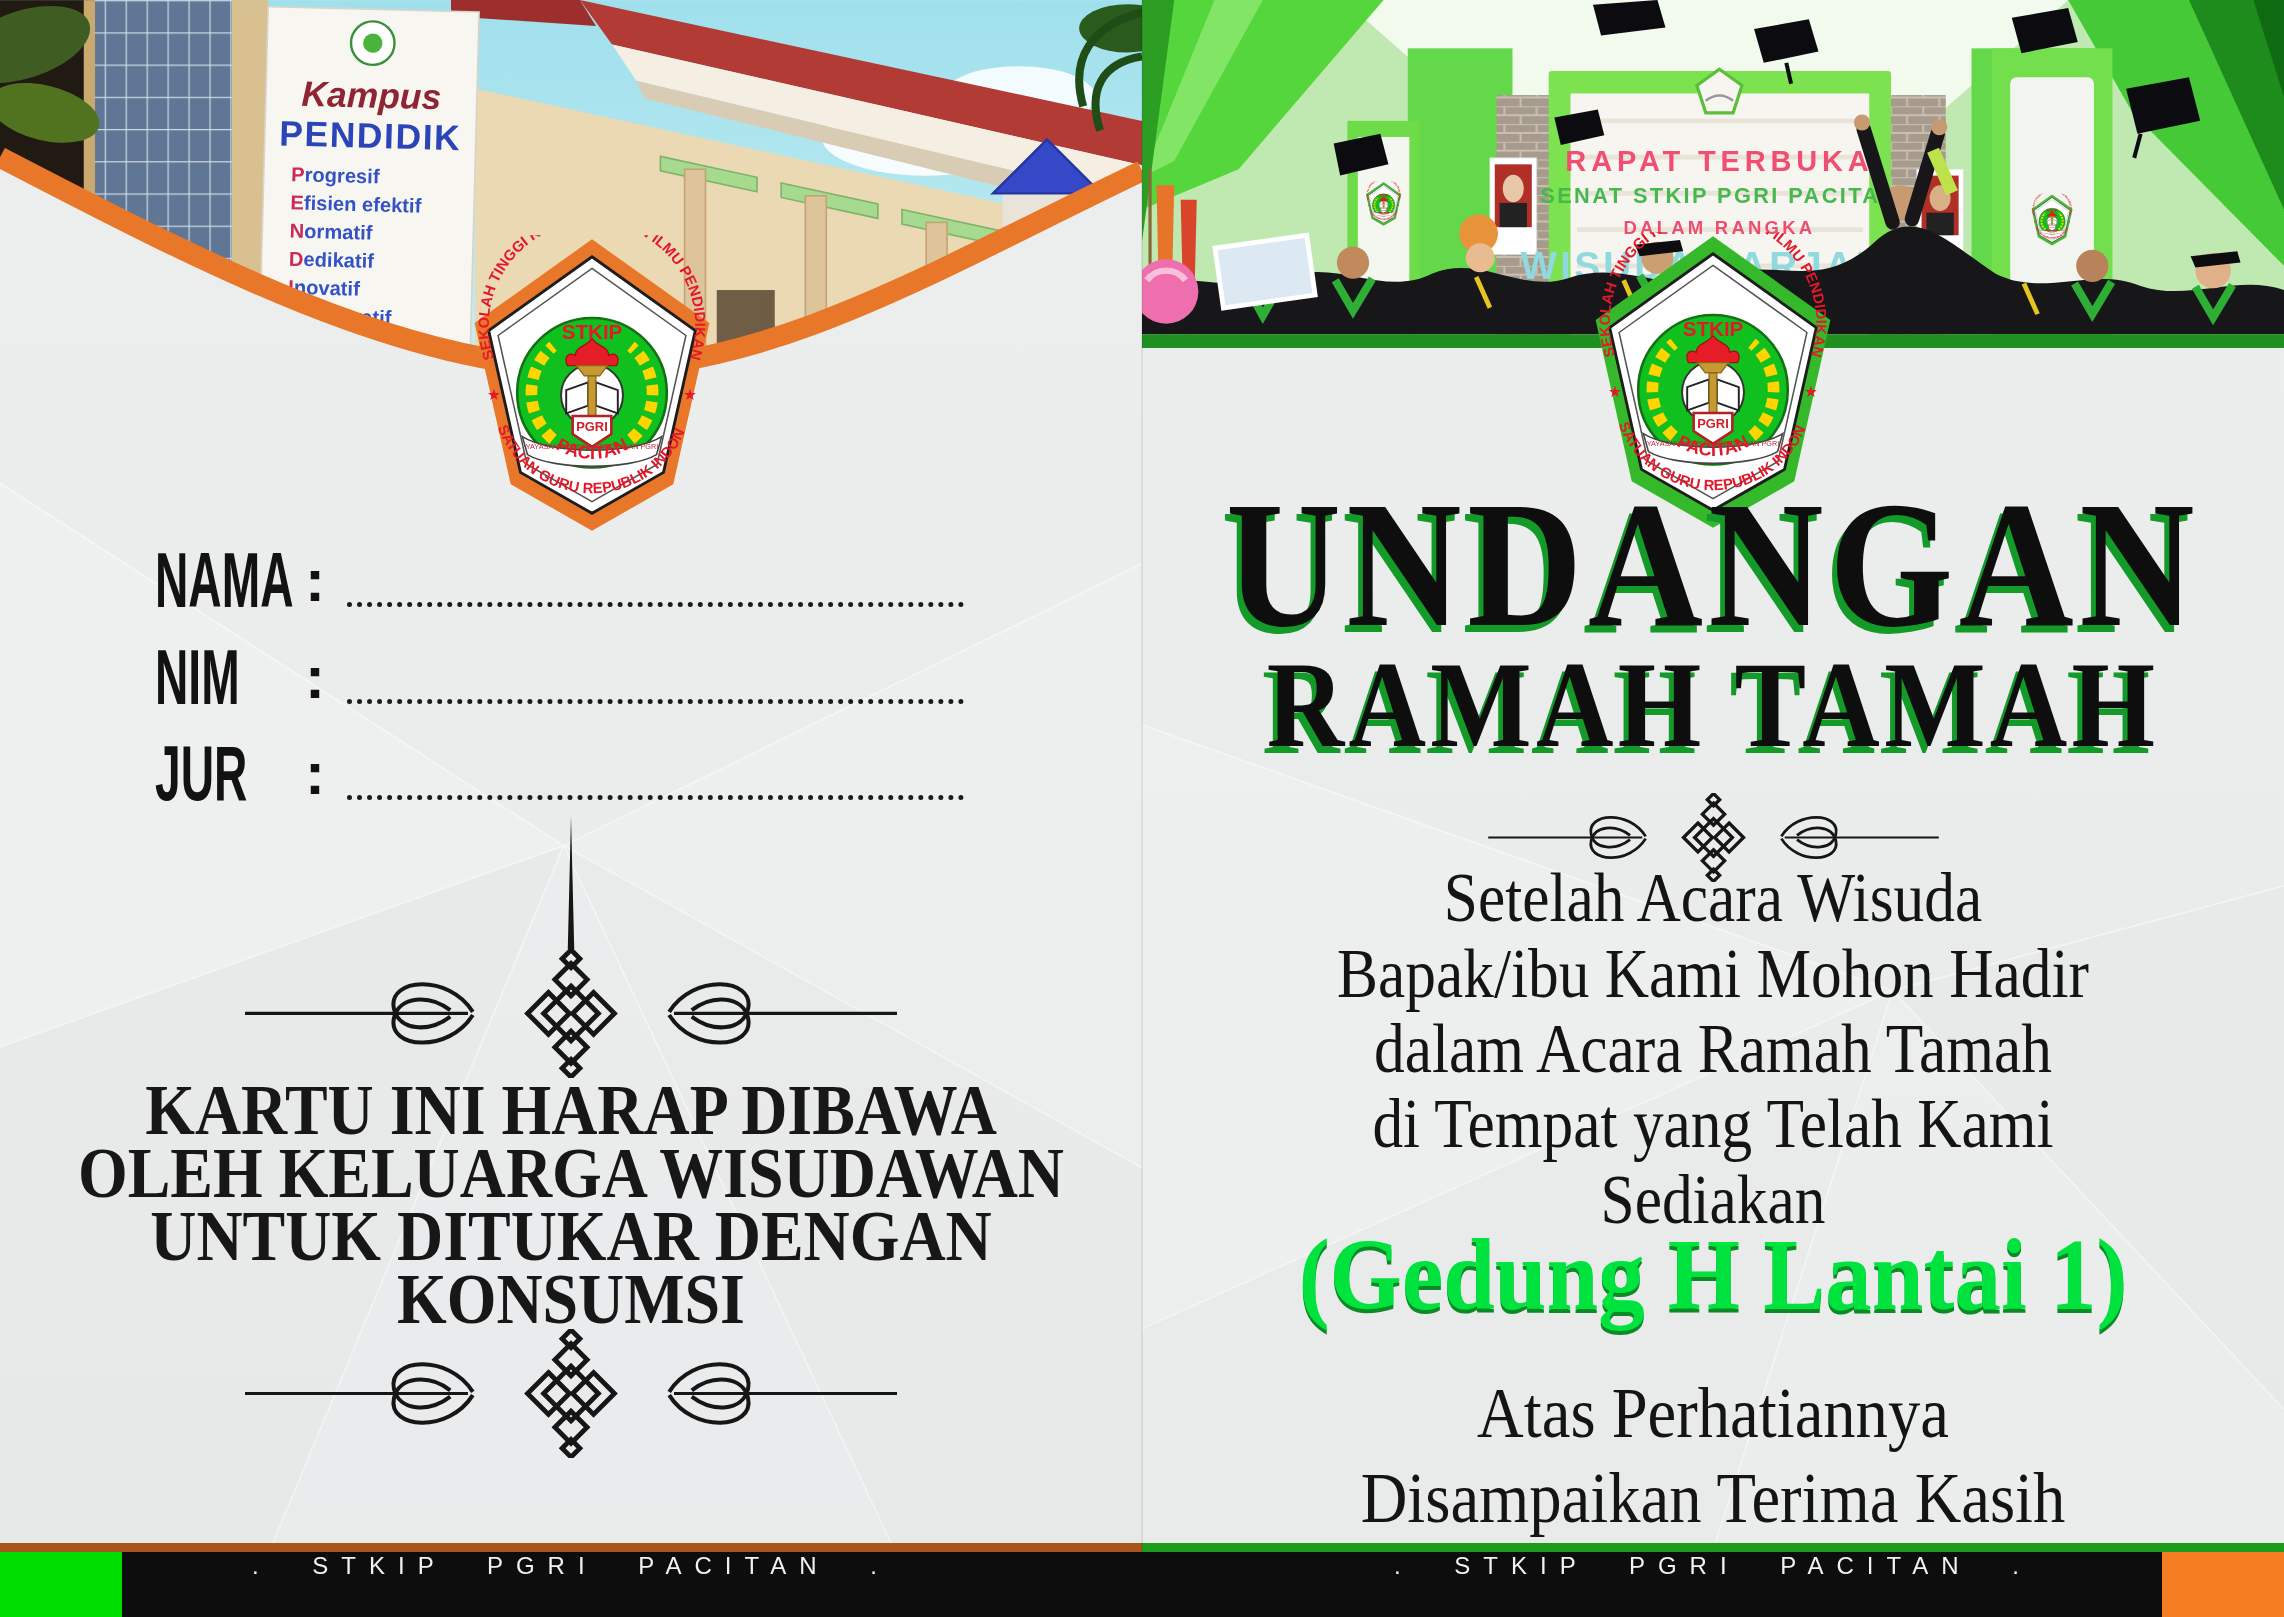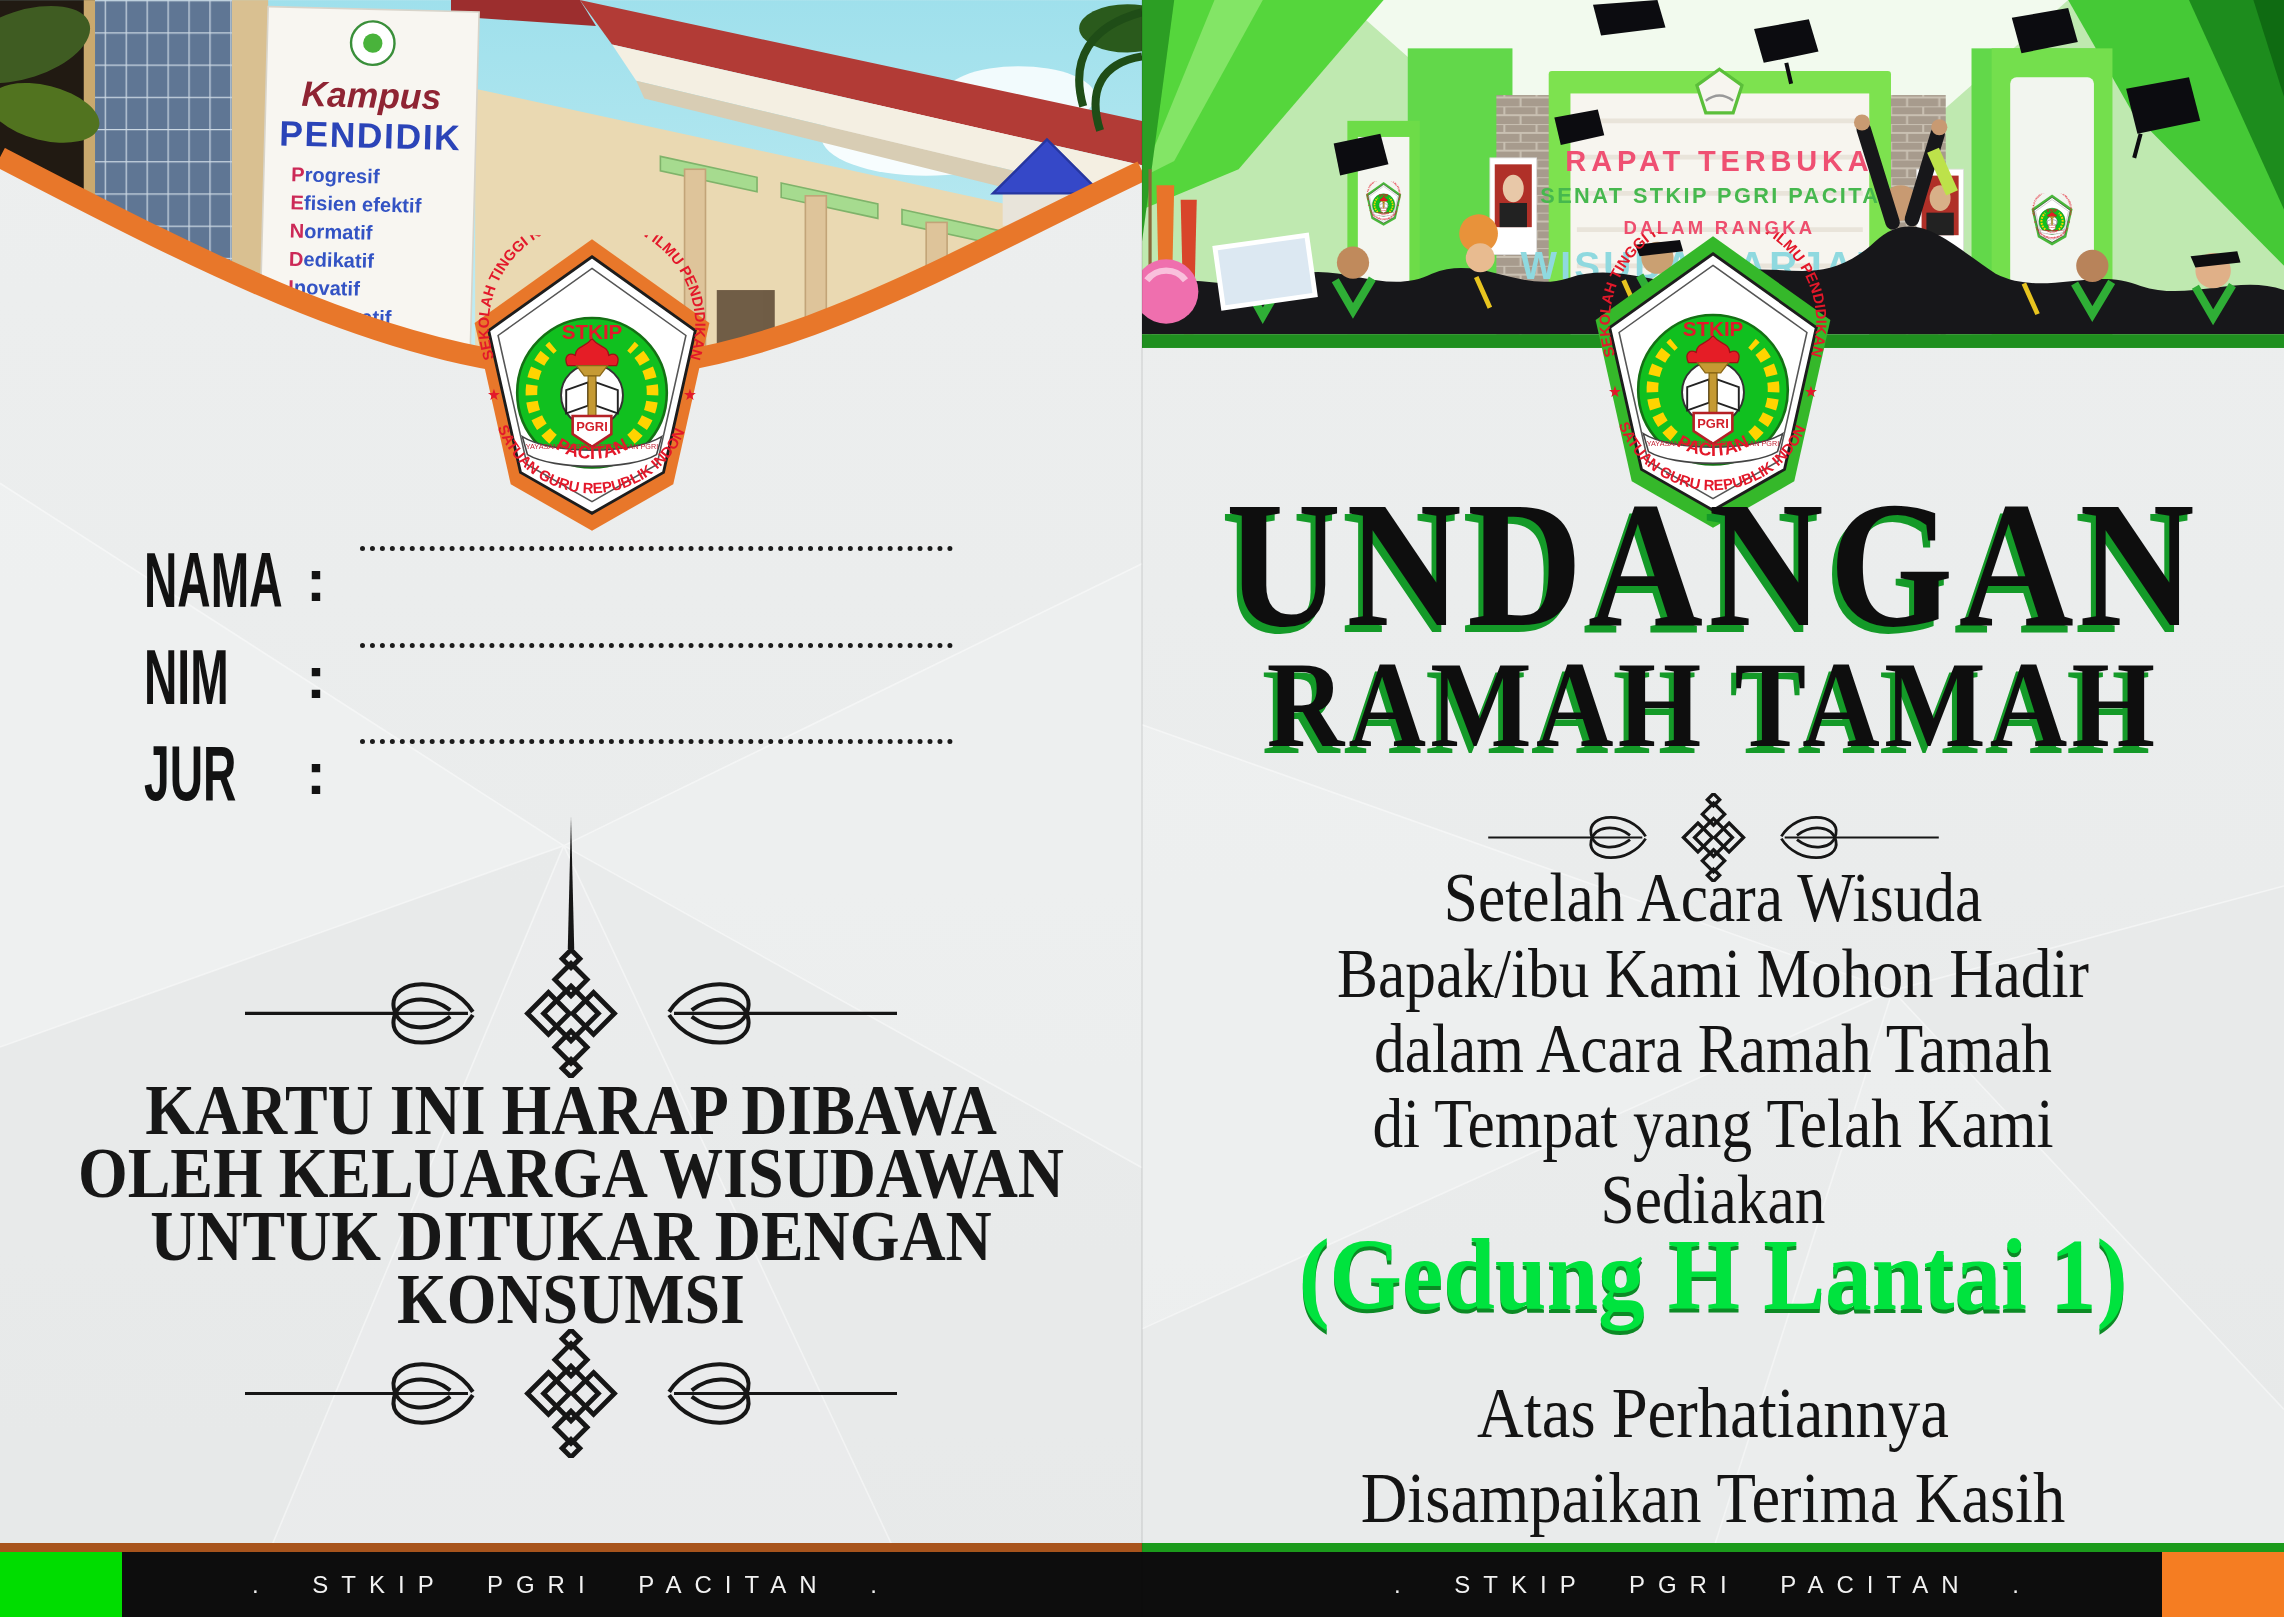--- a/index.html
+++ b/index.html
@@ -2,21 +2,21 @@
 <html style="font-size:13px"><head>
 <meta charset="utf-8">
 <style>
   html,body{margin:0;padding:0;background:#cfd2d2;}
   #stage{position:relative;width:2284px;height:1618px;overflow:hidden;
          background:linear-gradient(180deg,#edefef 0%,#eaecec 55%,#e6e8e8 100%);
          font-family:"Liberation Serif",serif;}
   .abs{position:absolute;}
   svg text{font-family:"Liberation Sans",sans-serif;}
   
-  .form-row{position:absolute;left:144px;width:809px;display:flex;align-items:flex-start;height:69px;gap:12px;}
+  .form-row{position:absolute;left:155px;width:809px;display:flex;align-items:flex-end;height:69px;}
   .form-label{width:150px;font-family:"Liberation Sans",sans-serif;font-weight:bold;font-size:77px;
               line-height:69px;color:#121212;transform:scaleX(.60);transform-origin:left bottom;white-space:nowrap;}
   .form-colon{width:42px;font-family:"Liberation Sans",sans-serif;font-weight:bold;font-size:60px;
               line-height:69px;color:#121212;}
   .form-dots{flex:1;border-bottom:5.6px dotted #1b1b1b;margin-bottom:8px;}
   
   .notice{position:absolute;left:0;top:1079px;width:1142px;text-align:center;
           font-weight:bold;font-size:71px;line-height:63px;color:#171717;
           transform:scaleX(.90);transform-origin:center top;letter-spacing:0px;}
   
@@ -26,21 +26,21 @@
   .body-par{position:absolute;left:1142px;width:1142px;top:860px;text-align:center;
             font-size:66px;line-height:71px;color:#141414;transform:scale(.93,1.06);transform-origin:center top;}
   .venue{position:absolute;left:1142px;width:1142px;top:1220px;text-align:center;font-weight:bold;
          font-size:101px;line-height:1.1;color:#00e33e;transform:scaleX(.92);transform-origin:center top;
          text-shadow:0 4px 0 #0c8a25;}
   .closing{position:absolute;left:1142px;width:1142px;top:1371px;text-align:center;
            font-size:68px;line-height:81px;color:#141414;transform:scale(.95,1.05);transform-origin:center top;}
   
   .strip{position:absolute;top:1543px;height:8.9px;width:1142px;}
   .bar{position:absolute;top:1552px;height:66px;width:1142px;background:#0d0d0d;display:flex;
-       align-items:center;justify-content:center;}
+       justify-content:center;}
   .bar-text{color:#f2f2f2;font-family:"Liberation Sans",sans-serif;font-size:24px;
             letter-spacing:13px;word-spacing:21px;white-space:nowrap;}
   .corner-sq{position:absolute;top:1552px;height:66px;width:122px;}
   .fold{position:absolute;left:1141px;top:0;width:1.6px;height:1618px;background:rgba(0,0,0,.07);}
 </style>
 </head>
 <body>
 
 <div id="stage">
 

